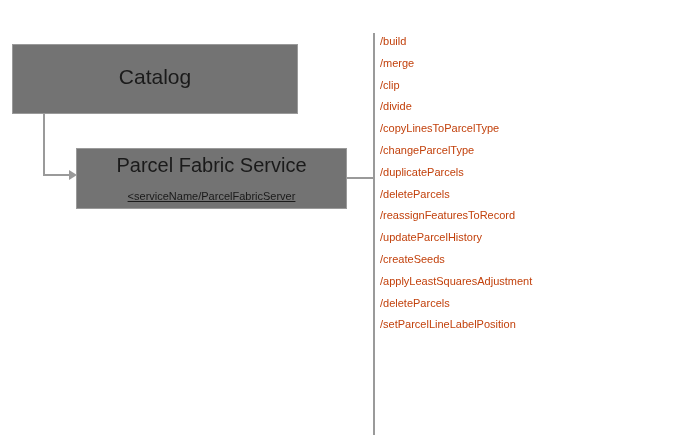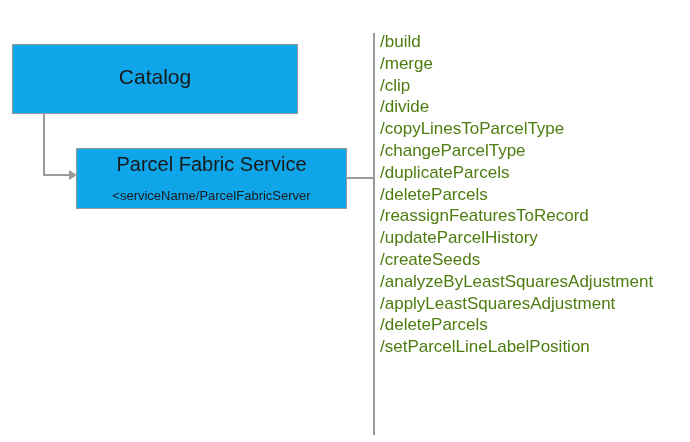--- a/index.html
+++ b/index.html
@@ -18,21 +18,21 @@
     width: 690px;
     height: 442px;
     background: #ffffff;
     overflow: hidden;
   }
 
   
   .node-box {
     position: absolute;
     box-sizing: border-box;
-    background: #0ea5e9;
+    background: #737373;
     border: 1px solid #9a9a9a;
     display: flex;
     flex-direction: column;
     align-items: center;
     justify-content: center;
     text-align: center;
   }
 
   #catalog-box {
     left: 12px;
@@ -64,21 +64,22 @@
     margin-bottom: 14px;
   }
 
   .node-subtitle {
     color: #1a1a1a;
     font-size: 11px;
     line-height: 1.1;
     white-space: nowrap;
   }
   #service-box .node-subtitle {
-    font-size: 13px;
+    font-size: 11px;
+    text-decoration: underline;
   }
 
   
   .connector {
     position: absolute;
     background: #9a9a9a;
   }
   
   #connector-catalog-vertical {
     left: 43px;
@@ -125,22 +126,22 @@
   #operations-list {
     position: absolute;
     left: 380px;
     top: 31px;
     width: 300px;
     margin: 0;
     padding: 0;
     list-style: none;
   }
   #operations-list li {
-    color: #4d7c0f;
-    font-size: 17px;
+    color: #c2410c;
+    font-size: 11px;
     line-height: 21.8px;
     white-space: nowrap;
   }
 </style>
 </head>
 <body>
 
 <div id="diagram">
 
   <div class="node-box" id="catalog-box">
@@ -165,19 +166,18 @@
       <li>/merge</li>
       <li>/clip</li>
       <li>/divide</li>
       <li>/copyLinesToParcelType</li>
       <li>/changeParcelType</li>
       <li>/duplicateParcels</li>
       <li>/deleteParcels</li>
       <li>/reassignFeaturesToRecord</li>
       <li>/updateParcelHistory</li>
       <li>/createSeeds</li>
-      <li>/analyzeByLeastSquaresAdjustment</li>
       <li>/applyLeastSquaresAdjustment</li>
       <li>/deleteParcels</li>
       <li>/setParcelLineLabelPosition</li>
     </ul>
 
 </div>
 
 </body></html>

